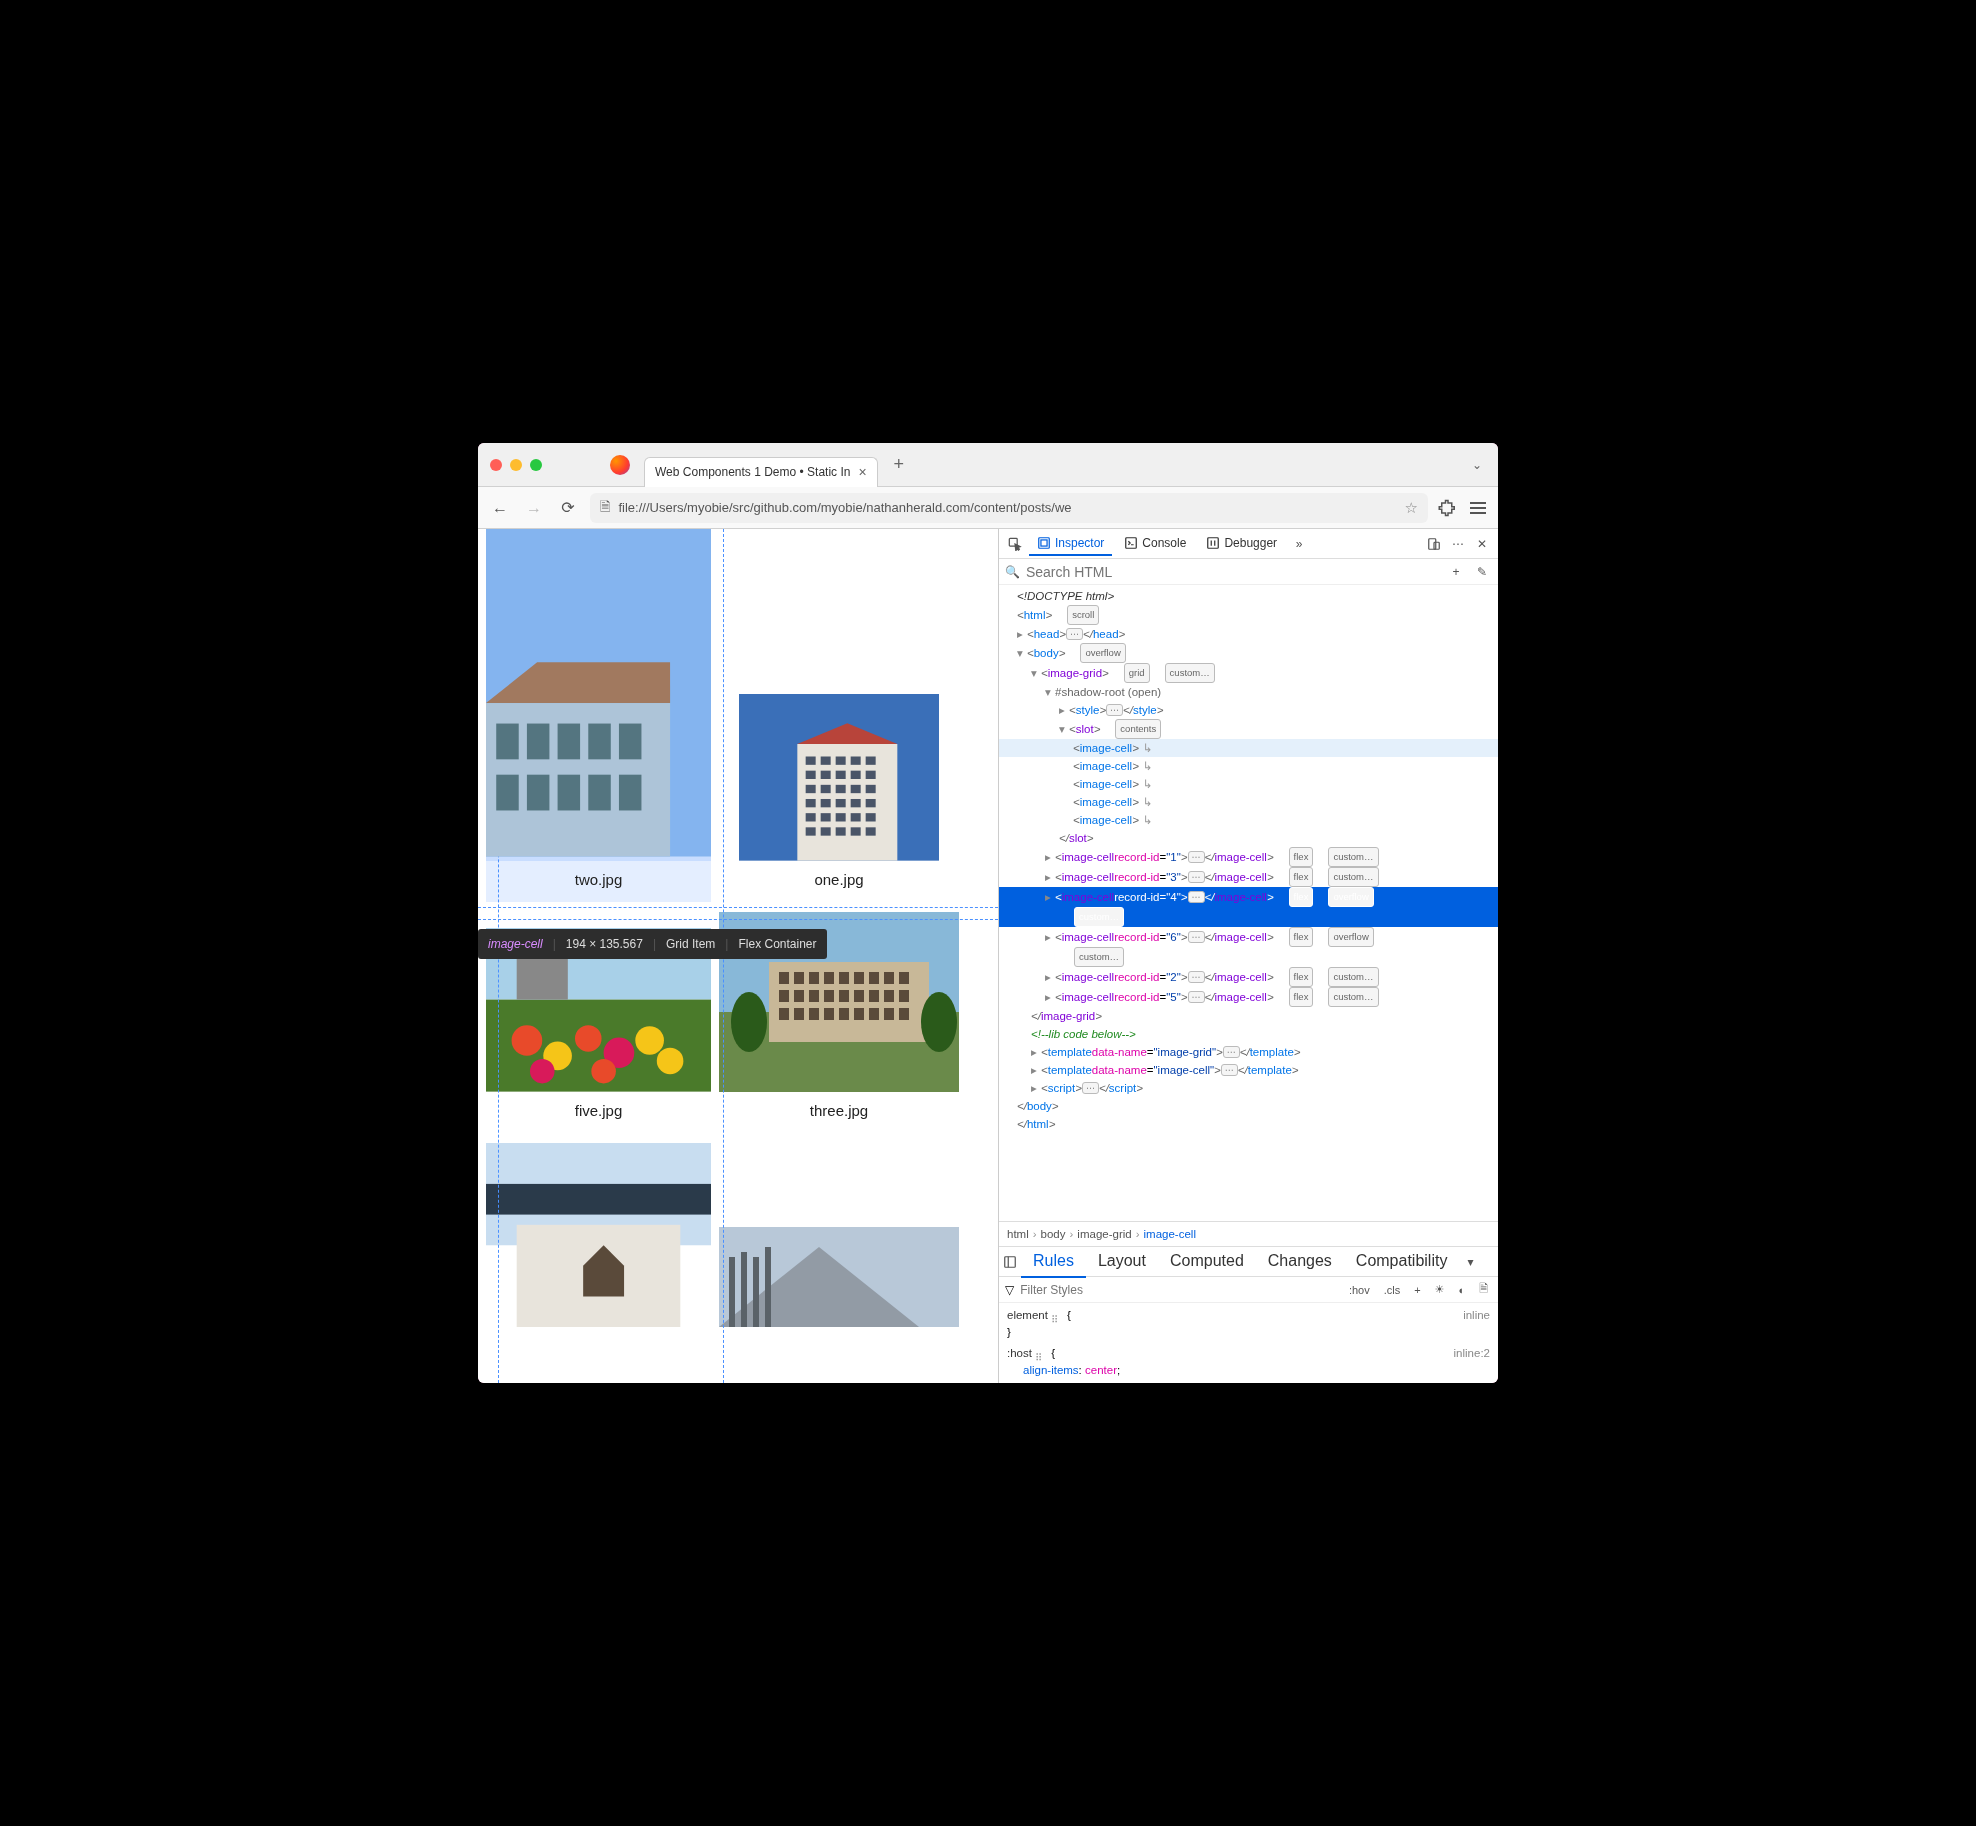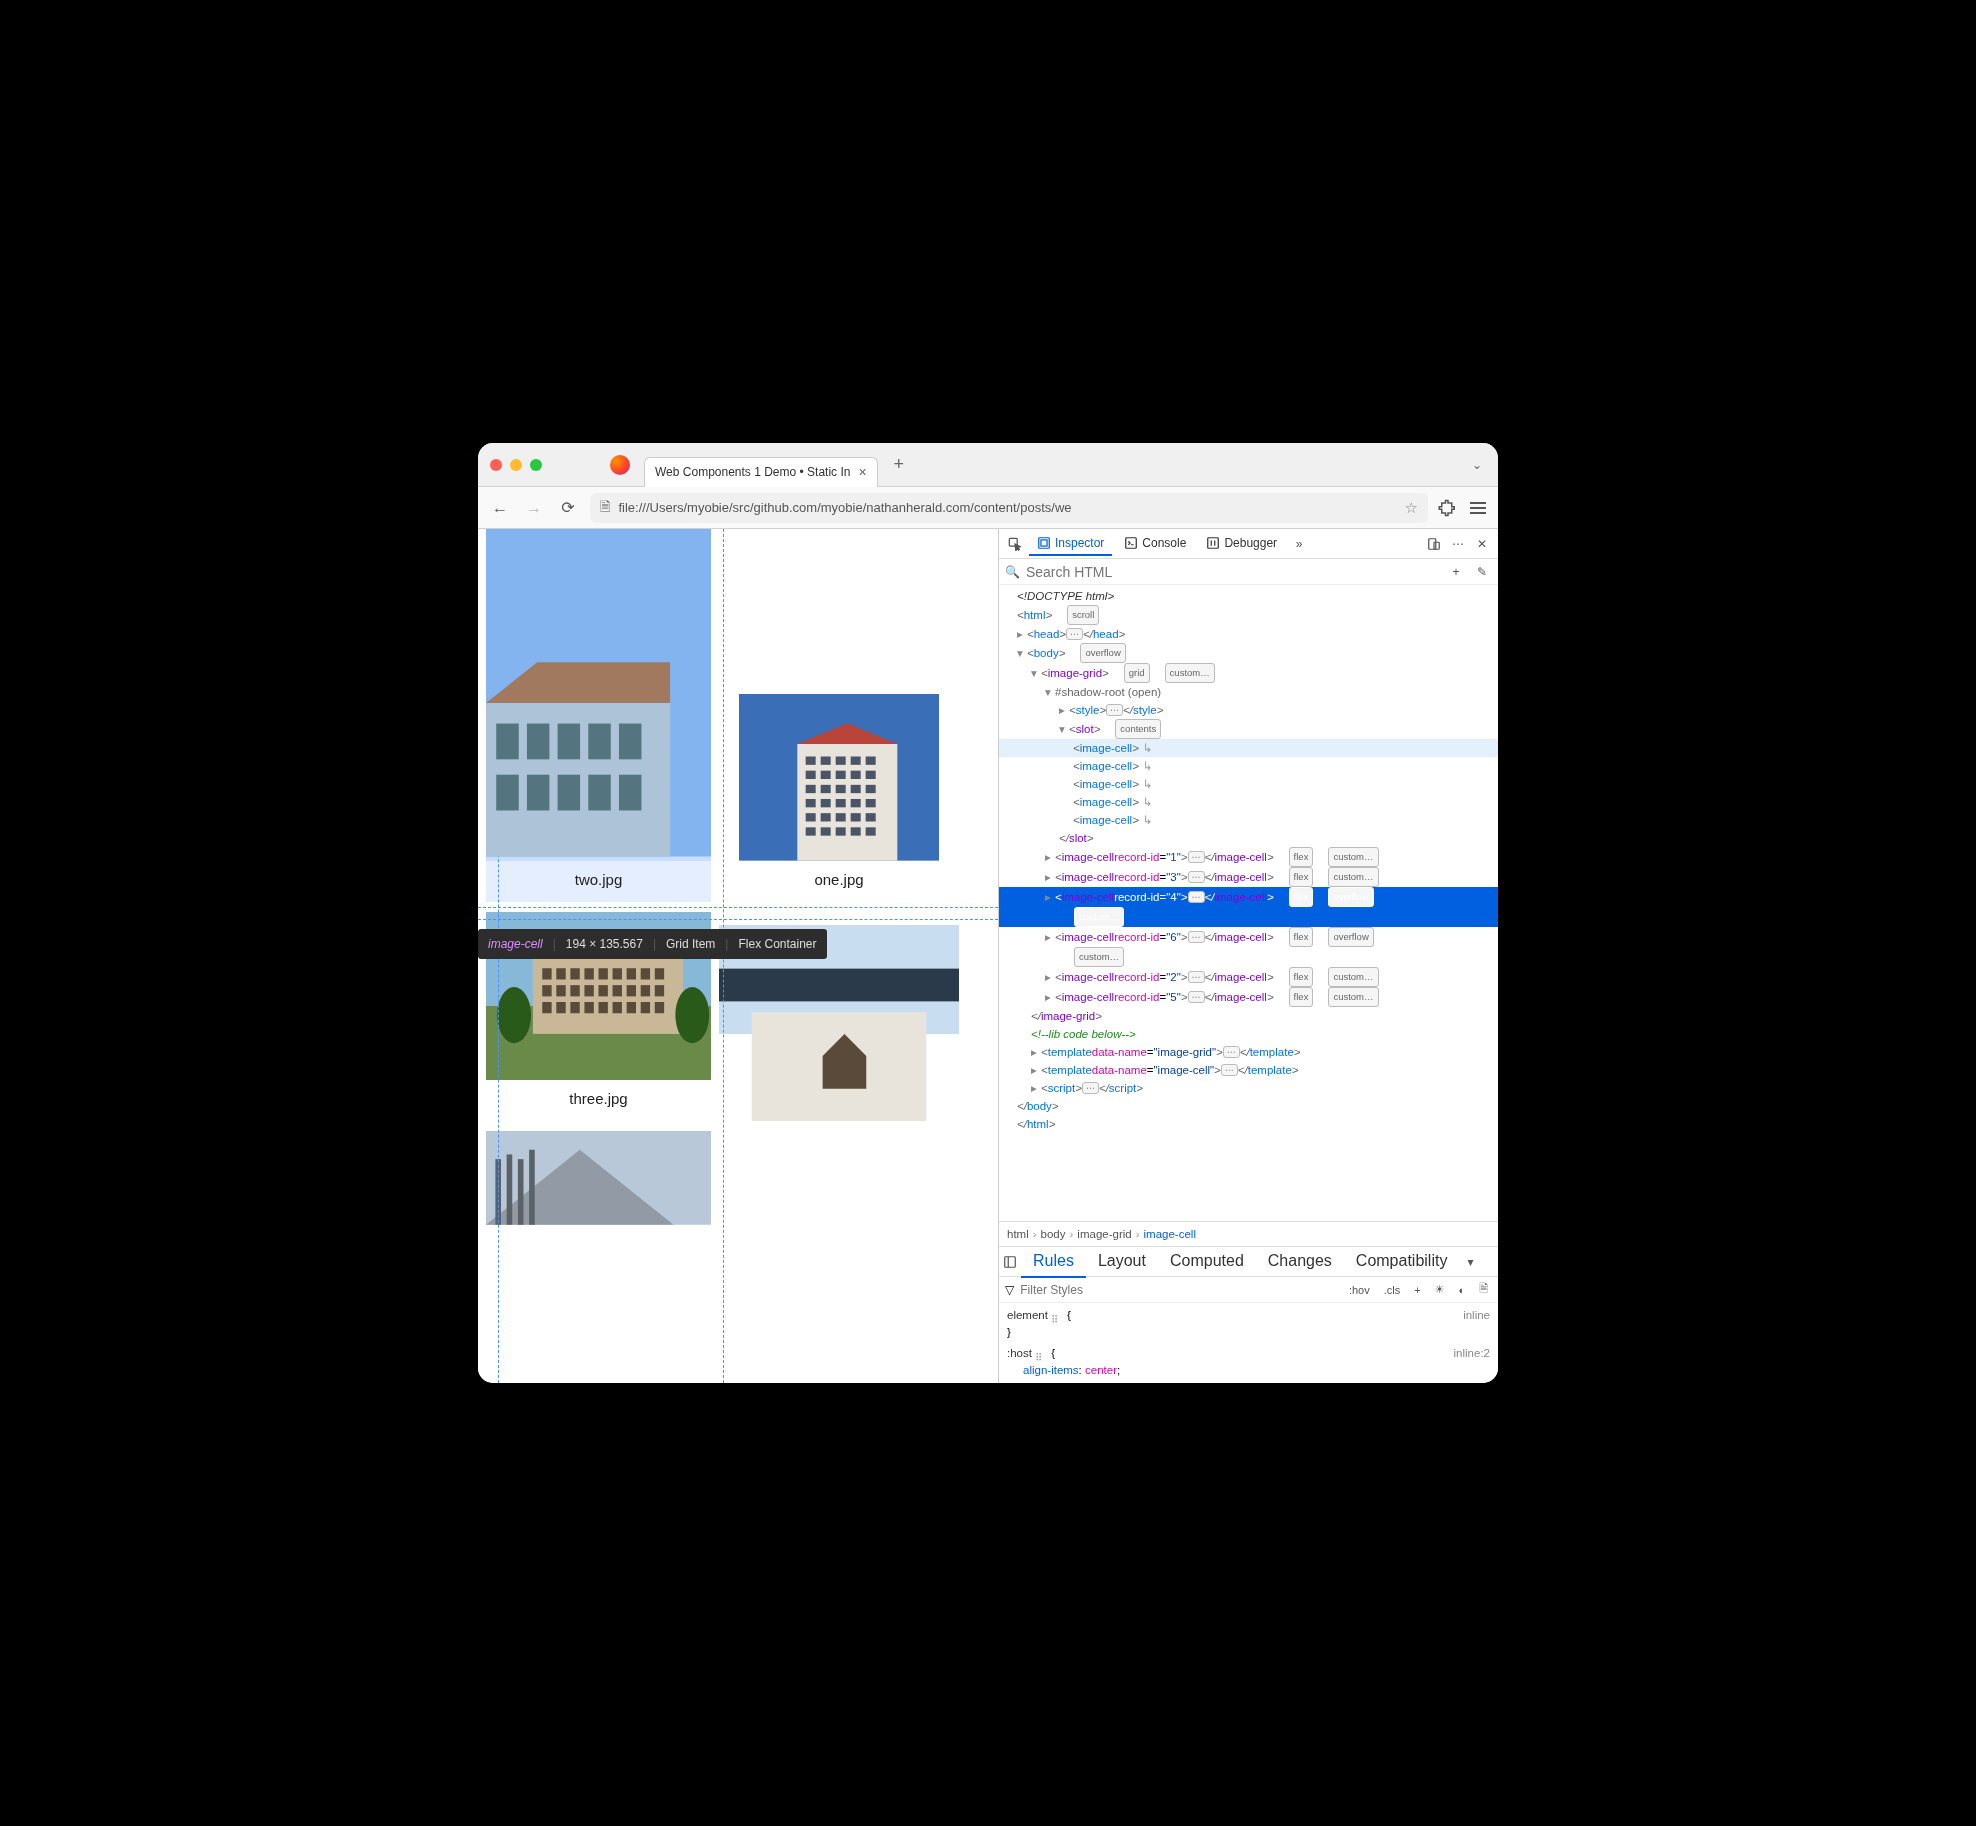--- a/index.html
+++ b/index.html
@@ -1,17 +1,17 @@
 <!DOCTYPE html>
 <html><head>
 <meta charset="utf-8">
 <style>
   * { box-sizing: border-box; margin: 0; padding: 0; font-family: -apple-system, BlinkMacSystemFont, "Segoe UI", sans-serif; }
   body { background: #000; display: flex; align-items: center; justify-content: center; min-height: 100vh; padding: 40px; }
-  .window { width: 1020px; height: 940px; background: #f9a8d4; border-radius: 15px; overflow: hidden; box-shadow: 0 20px 60px rgba(0,0,0,.5); display: flex; flex-direction: column; position: relative; }
+  .window { width: 1020px; height: 940px; background: #f9a8d4; border-radius: 6px; overflow: hidden; box-shadow: 0 20px 60px rgba(0,0,0,.5); display: flex; flex-direction: column; position: relative; }
   
   
   .titlebar { height: 44px; background: #f0f0f0; border-bottom: 1px solid #d0d0d0; display: flex; align-items: center; padding: 0 12px; gap: 8px; position: relative; }
   .traffic { display: flex; gap: 8px; }
   .tlight { width: 12px; height: 12px; border-radius: 50%; }
   .red { background: #ff5f57; } .yellow { background: #febc2e; } .green { background: #28c840; }
   .ff-icon { width: 20px; height: 20px; margin-left: 60px; background: radial-gradient(circle at 30% 30%, #ff9500, #ff3b30 60%, #8e44ad); border-radius: 50%; }
   .tab { display: flex; align-items: center; background: #fff; border: 1px solid #ccc; border-bottom: none; border-radius: 6px 6px 0 0; padding: 6px 10px; font-size: 12px; color: #333; gap: 8px; margin-left: 6px; height: 30px; margin-top: 14px; max-width: 240px; }
   .tab-x { font-size: 14px; color: #666; cursor: pointer; }
   .new-tab { font-size: 18px; color: #666; margin-left: 8px; }
@@ -222,20 +222,36 @@
             <rect x="80" y="160" width="12" height="10" fill="#4a5568"></rect>
               <rect x="98" y="160" width="12" height="10" fill="#4a5568"></rect>
               <rect x="116" y="160" width="12" height="10" fill="#4a5568"></rect>
               <rect x="134" y="160" width="12" height="10" fill="#4a5568"></rect>
               <rect x="152" y="160" width="12" height="10" fill="#4a5568"></rect>
             <polygon points="70,60 130,35 190,60" fill="#b8443a"></polygon>
           </svg>
           <div class="caption">one.jpg</div>
         </div>
 
+        <div class="cell">
+          <svg class="img" viewBox="0 0 220 160">
+            <rect width="220" height="70" fill="#a8d0e8"></rect>
+            <rect y="70" width="220" height="90" fill="#4a7a2a"></rect>
+            <circle cx="40" cy="110" r="15" fill="#e84a2a"></circle>
+              <circle cx="70" cy="125" r="14" fill="#f5c518"></circle>
+              <circle cx="100" cy="108" r="13" fill="#e84a2a"></circle>
+              <circle cx="130" cy="122" r="15" fill="#d81a5a"></circle>
+              <circle cx="160" cy="110" r="14" fill="#f5c518"></circle>
+              <circle cx="55" cy="140" r="12" fill="#d81a5a"></circle>
+              <circle cx="115" cy="140" r="12" fill="#e84a2a"></circle>
+              <circle cx="180" cy="130" r="13" fill="#f5c518"></circle>
+            <rect x="30" y="30" width="50" height="40" fill="#888"></rect>
+          </svg>
+          <div class="caption">five.jpg</div>
+        </div>
 
         <div class="cell">
           <svg class="img" viewBox="0 0 240 180">
             <rect width="240" height="100" fill="#88b8d8"></rect>
             <rect y="100" width="240" height="80" fill="#6a8a4a"></rect>
             <rect x="50" y="50" width="160" height="80" fill="#c8b898"></rect>
             <rect x="60" y="60" width="10" height="12" fill="#5a4a3a"></rect>
               <rect x="75" y="60" width="10" height="12" fill="#5a4a3a"></rect>
               <rect x="90" y="60" width="10" height="12" fill="#5a4a3a"></rect>
               <rect x="105" y="60" width="10" height="12" fill="#5a4a3a"></rect>

